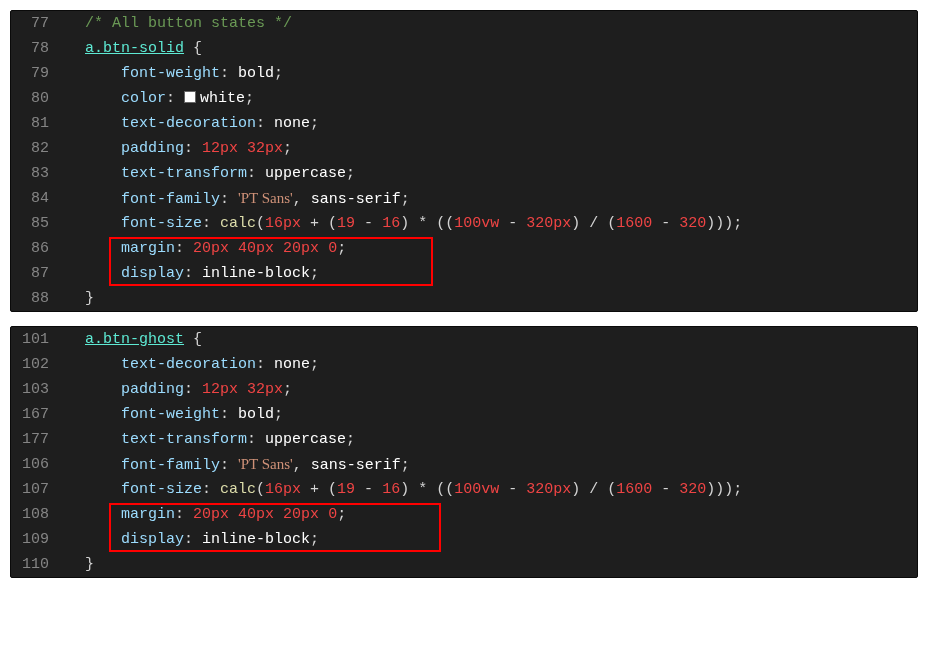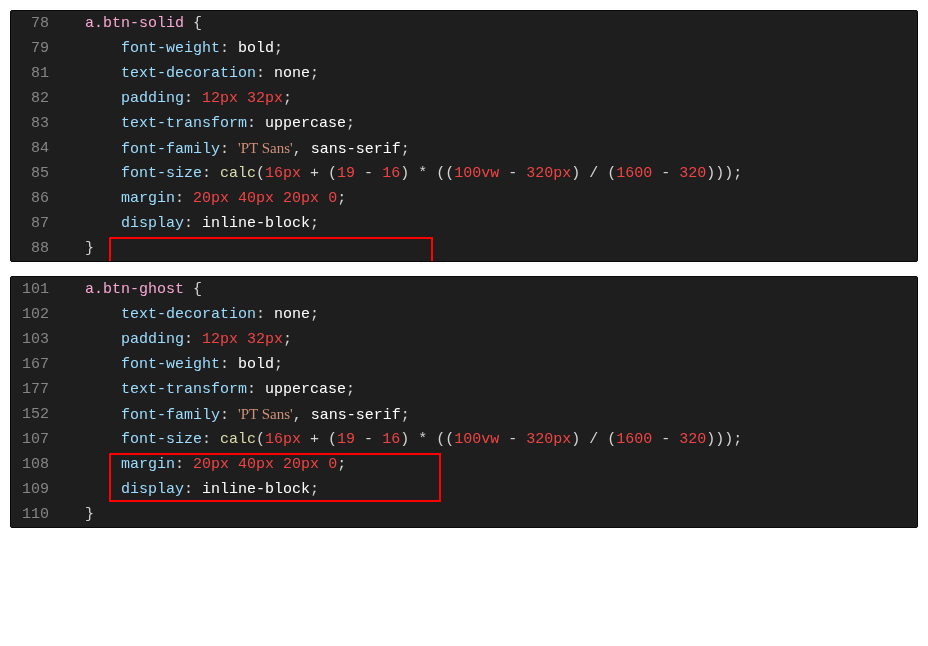--- a/index.html
+++ b/index.html
@@ -36,21 +36,21 @@
     user-select: none;
     flex: 0 0 56px;
   }
   .code {
     flex: 1;
     color: #d4d4d4;
   }
   .indent1 { padding-left: 18px; }
   .indent2 { padding-left: 54px; }
   .tok-comment  { color: #6a9955; }
-  .tok-selector { color: #f9a8d4; }
+  .tok-selector { color: #5eead4; text-decoration: underline; }
   .tok-brace    { color: #d4d4d4; }
   .tok-prop     { color: #9cdcfe; }
   .tok-punc     { color: #d4d4d4; }
   .tok-ident    { color: #ffffff; }
   .tok-num      { color: #ef4444; }
   .tok-func     { color: #dcdcaa; }
   .tok-str      { color: #ce9178; font-family: Liberation Serif, serif; }
   .swatch {
     display: inline-block;
     width: 12px;
@@ -64,38 +64,40 @@
     position: absolute;
     border: 2px solid #ff0000;
     pointer-events: none;
   }
 </style>
 </head>
 <body>
 
 <div id="root">
     <div class="editor-block">
+      <div class="line"><div class="gutter">77</div><div class="code indent1"><span class="tok-comment">/* All button states */</span></div></div>
       <div class="line"><div class="gutter">78</div><div class="code indent1"><span class="tok-selector">a.btn-solid</span><span class="tok-brace"> {</span></div></div>
       <div class="line"><div class="gutter">79</div><div class="code indent2"><span class="tok-prop">font-weight</span><span class="tok-punc">: </span><span class="tok-ident">bold</span><span class="tok-punc">;</span></div></div>
+      <div class="line"><div class="gutter">80</div><div class="code indent2"><span class="tok-prop">color</span><span class="tok-punc">: </span><span class="swatch"></span><span class="tok-ident">white</span><span class="tok-punc">;</span></div></div>
       <div class="line"><div class="gutter">81</div><div class="code indent2"><span class="tok-prop">text-decoration</span><span class="tok-punc">: </span><span class="tok-ident">none</span><span class="tok-punc">;</span></div></div>
       <div class="line"><div class="gutter">82</div><div class="code indent2"><span class="tok-prop">padding</span><span class="tok-punc">: </span><span class="tok-num">12px</span><span class="tok-punc"> </span><span class="tok-num">32px</span><span class="tok-punc">;</span></div></div>
       <div class="line"><div class="gutter">83</div><div class="code indent2"><span class="tok-prop">text-transform</span><span class="tok-punc">: </span><span class="tok-ident">uppercase</span><span class="tok-punc">;</span></div></div>
       <div class="line"><div class="gutter">84</div><div class="code indent2"><span class="tok-prop">font-family</span><span class="tok-punc">: </span><span class="tok-str">'PT Sans'</span><span class="tok-punc">, </span><span class="tok-ident">sans-serif</span><span class="tok-punc">;</span></div></div>
       <div class="line"><div class="gutter">85</div><div class="code indent2"><span class="tok-prop">font-size</span><span class="tok-punc">: </span><span class="tok-func">calc</span><span class="tok-punc">(</span><span class="tok-num">16px</span><span class="tok-punc"> + (</span><span class="tok-num">19</span><span class="tok-punc"> - </span><span class="tok-num">16</span><span class="tok-punc">) * ((</span><span class="tok-num">100vw</span><span class="tok-punc"> - </span><span class="tok-num">320px</span><span class="tok-punc">) / (</span><span class="tok-num">1600</span><span class="tok-punc"> - </span><span class="tok-num">320</span><span class="tok-punc">)));</span></div></div>
       <div class="line"><div class="gutter">86</div><div class="code indent2"><span class="tok-prop">margin</span><span class="tok-punc">: </span><span class="tok-num">20px</span><span class="tok-punc"> </span><span class="tok-num">40px</span><span class="tok-punc"> </span><span class="tok-num">20px</span><span class="tok-punc"> </span><span class="tok-num">0</span><span class="tok-punc">;</span></div></div>
       <div class="line"><div class="gutter">87</div><div class="code indent2"><span class="tok-prop">display</span><span class="tok-punc">: </span><span class="tok-ident">inline-block</span><span class="tok-punc">;</span></div></div>
       <div class="line"><div class="gutter">88</div><div class="code indent1"><span class="tok-brace">}</span></div></div>
       <div class="highlight-box" style="top: 226px; height: 49px; left: 98px; width: 324px;"></div>
     </div>
     <div class="editor-block">
       <div class="line"><div class="gutter">101</div><div class="code indent1"><span class="tok-selector">a.btn-ghost</span><span class="tok-brace"> {</span></div></div>
       <div class="line"><div class="gutter">102</div><div class="code indent2"><span class="tok-prop">text-decoration</span><span class="tok-punc">: </span><span class="tok-ident">none</span><span class="tok-punc">;</span></div></div>
       <div class="line"><div class="gutter">103</div><div class="code indent2"><span class="tok-prop">padding</span><span class="tok-punc">: </span><span class="tok-num">12px</span><span class="tok-punc"> </span><span class="tok-num">32px</span><span class="tok-punc">;</span></div></div>
       <div class="line"><div class="gutter">167</div><div class="code indent2"><span class="tok-prop">font-weight</span><span class="tok-punc">: </span><span class="tok-ident">bold</span><span class="tok-punc">;</span></div></div>
       <div class="line"><div class="gutter">177</div><div class="code indent2"><span class="tok-prop">text-transform</span><span class="tok-punc">: </span><span class="tok-ident">uppercase</span><span class="tok-punc">;</span></div></div>
-      <div class="line"><div class="gutter">152</div><div class="code indent2"><span class="tok-prop">font-family</span><span class="tok-punc">: </span><span class="tok-str">'PT Sans'</span><span class="tok-punc">, </span><span class="tok-ident">sans-serif</span><span class="tok-punc">;</span></div></div>
+      <div class="line"><div class="gutter">106</div><div class="code indent2"><span class="tok-prop">font-family</span><span class="tok-punc">: </span><span class="tok-str">'PT Sans'</span><span class="tok-punc">, </span><span class="tok-ident">sans-serif</span><span class="tok-punc">;</span></div></div>
       <div class="line"><div class="gutter">107</div><div class="code indent2"><span class="tok-prop">font-size</span><span class="tok-punc">: </span><span class="tok-func">calc</span><span class="tok-punc">(</span><span class="tok-num">16px</span><span class="tok-punc"> + (</span><span class="tok-num">19</span><span class="tok-punc"> - </span><span class="tok-num">16</span><span class="tok-punc">) * ((</span><span class="tok-num">100vw</span><span class="tok-punc"> - </span><span class="tok-num">320px</span><span class="tok-punc">) / (</span><span class="tok-num">1600</span><span class="tok-punc"> - </span><span class="tok-num">320</span><span class="tok-punc">)));</span></div></div>
       <div class="line"><div class="gutter">108</div><div class="code indent2"><span class="tok-prop">margin</span><span class="tok-punc">: </span><span class="tok-num">20px</span><span class="tok-punc"> </span><span class="tok-num">40px</span><span class="tok-punc"> </span><span class="tok-num">20px</span><span class="tok-punc"> </span><span class="tok-num">0</span><span class="tok-punc">;</span></div></div>
       <div class="line"><div class="gutter">109</div><div class="code indent2"><span class="tok-prop">display</span><span class="tok-punc">: </span><span class="tok-ident">inline-block</span><span class="tok-punc">;</span></div></div>
       <div class="line"><div class="gutter">110</div><div class="code indent1"><span class="tok-brace">}</span></div></div>
       <div class="highlight-box" style="top: 176px; height: 49px; left: 98px; width: 332px;"></div>
     </div>
   </div>
 
 </body></html>

